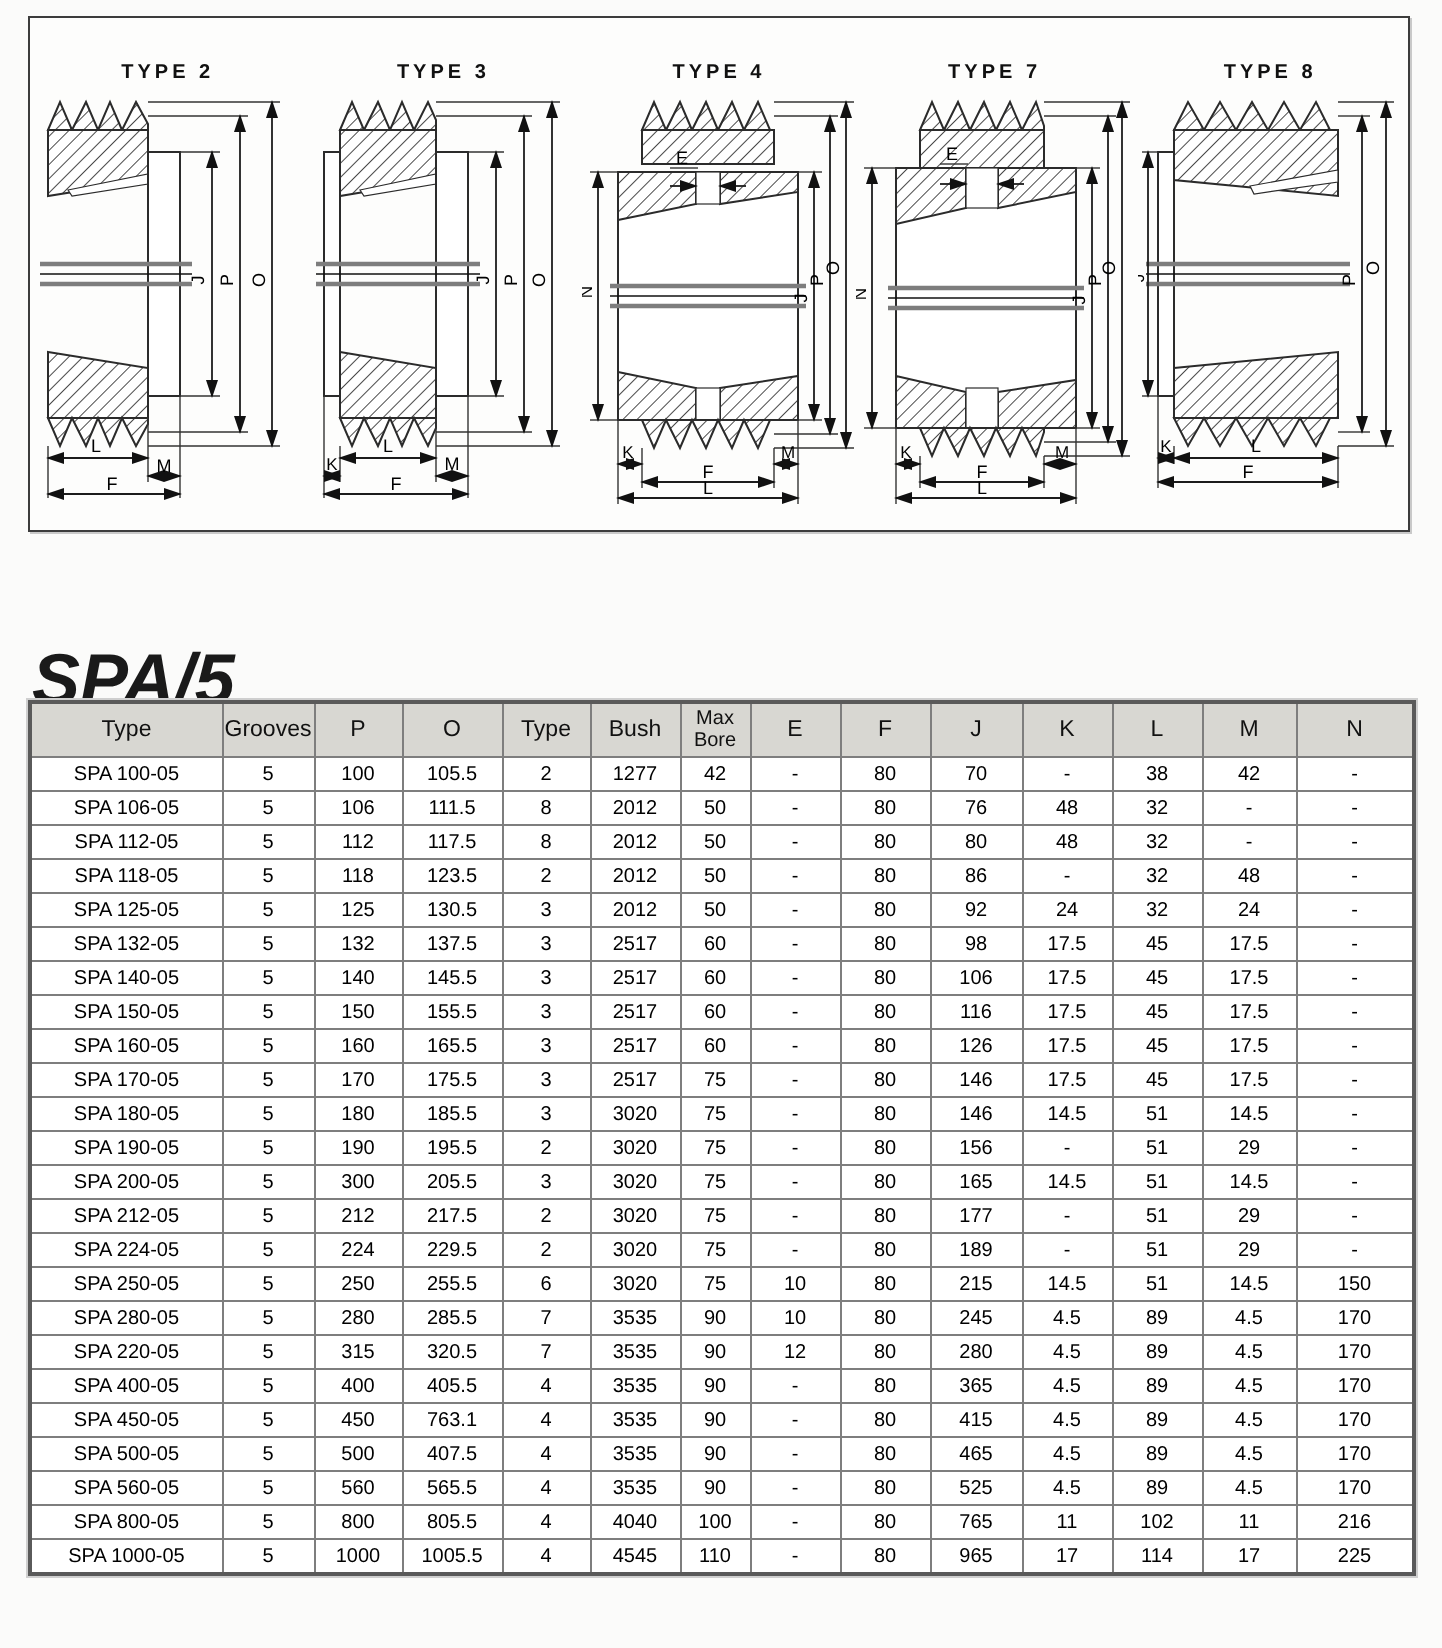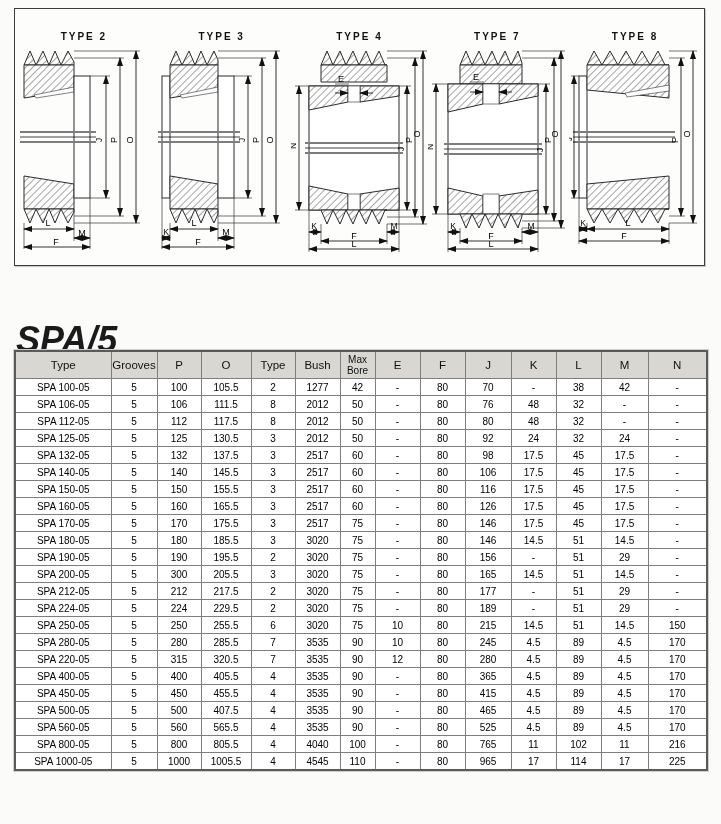--- a/index.html
+++ b/index.html
@@ -367,20 +367,36 @@
           <td>50</td>
           <td>-</td>
           <td>80</td>
           <td>80</td>
           <td>48</td>
           <td>32</td>
           <td>-</td>
           <td>-</td>
         </tr>
         <tr>
+          <td>SPA 118-05</td>
+          <td>5</td>
+          <td>118</td>
+          <td>123.5</td>
+          <td>2</td>
+          <td>2012</td>
+          <td>50</td>
+          <td>-</td>
+          <td>80</td>
+          <td>86</td>
+          <td>-</td>
+          <td>32</td>
+          <td>48</td>
+          <td>-</td>
+        </tr>
+        <tr>
           <td>SPA 125-05</td>
           <td>5</td>
           <td>125</td>
           <td>130.5</td>
           <td>3</td>
           <td>2012</td>
           <td>50</td>
           <td>-</td>
           <td>80</td>
           <td>92</td>
@@ -610,21 +626,21 @@
           <td>365</td>
           <td>4.5</td>
           <td>89</td>
           <td>4.5</td>
           <td>170</td>
         </tr>
         <tr>
           <td>SPA 450-05</td>
           <td>5</td>
           <td>450</td>
-          <td>455.5</td>
+          <td>763.1</td>
           <td>4</td>
           <td>3535</td>
           <td>90</td>
           <td>-</td>
           <td>80</td>
           <td>415</td>
           <td>4.5</td>
           <td>89</td>
           <td>4.5</td>
           <td>170</td>

